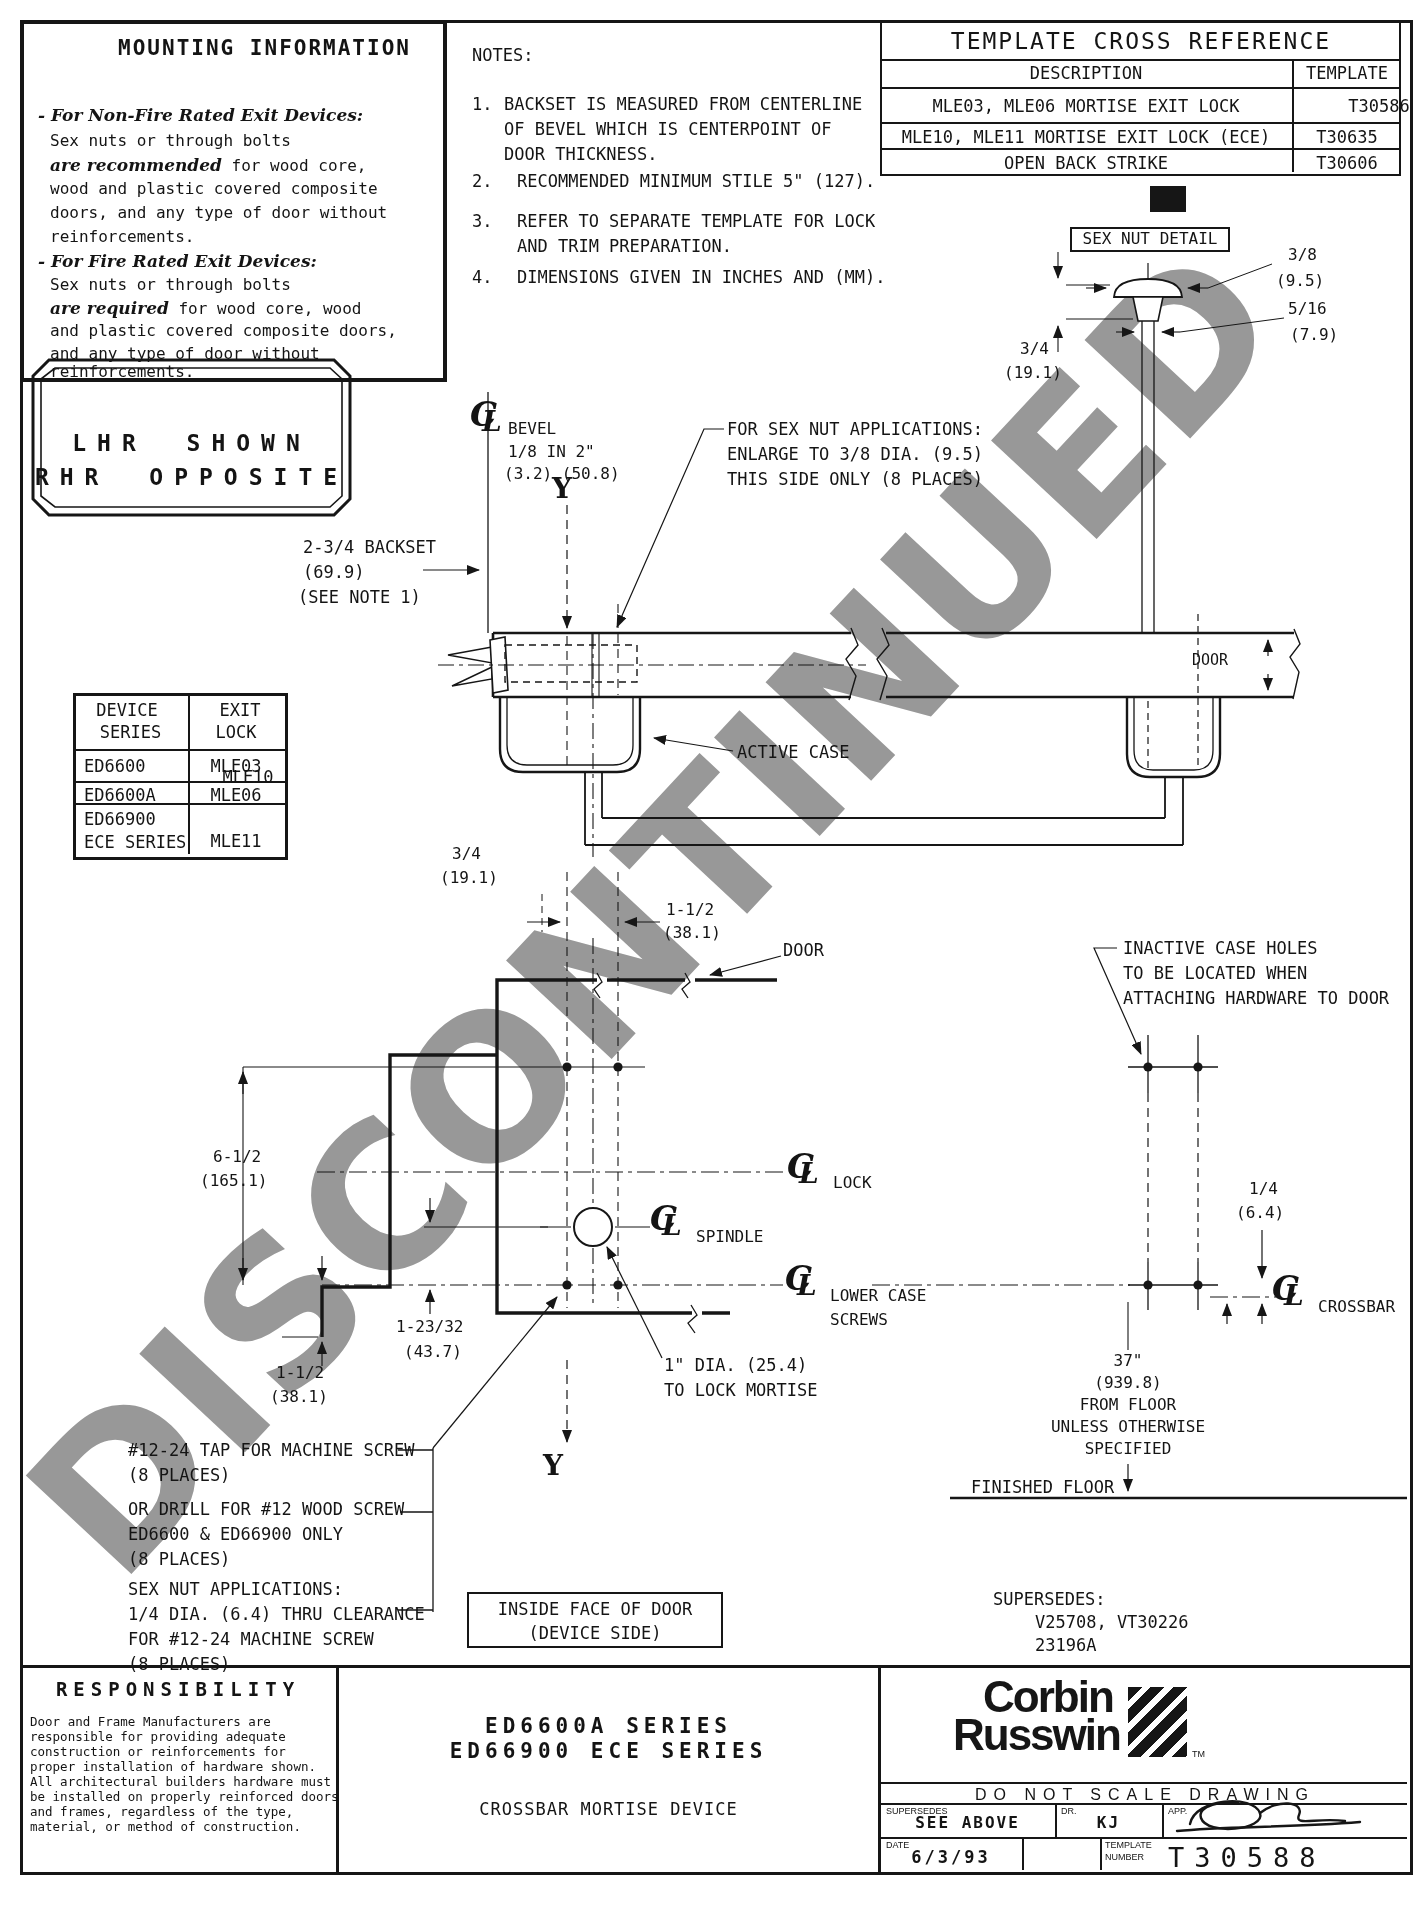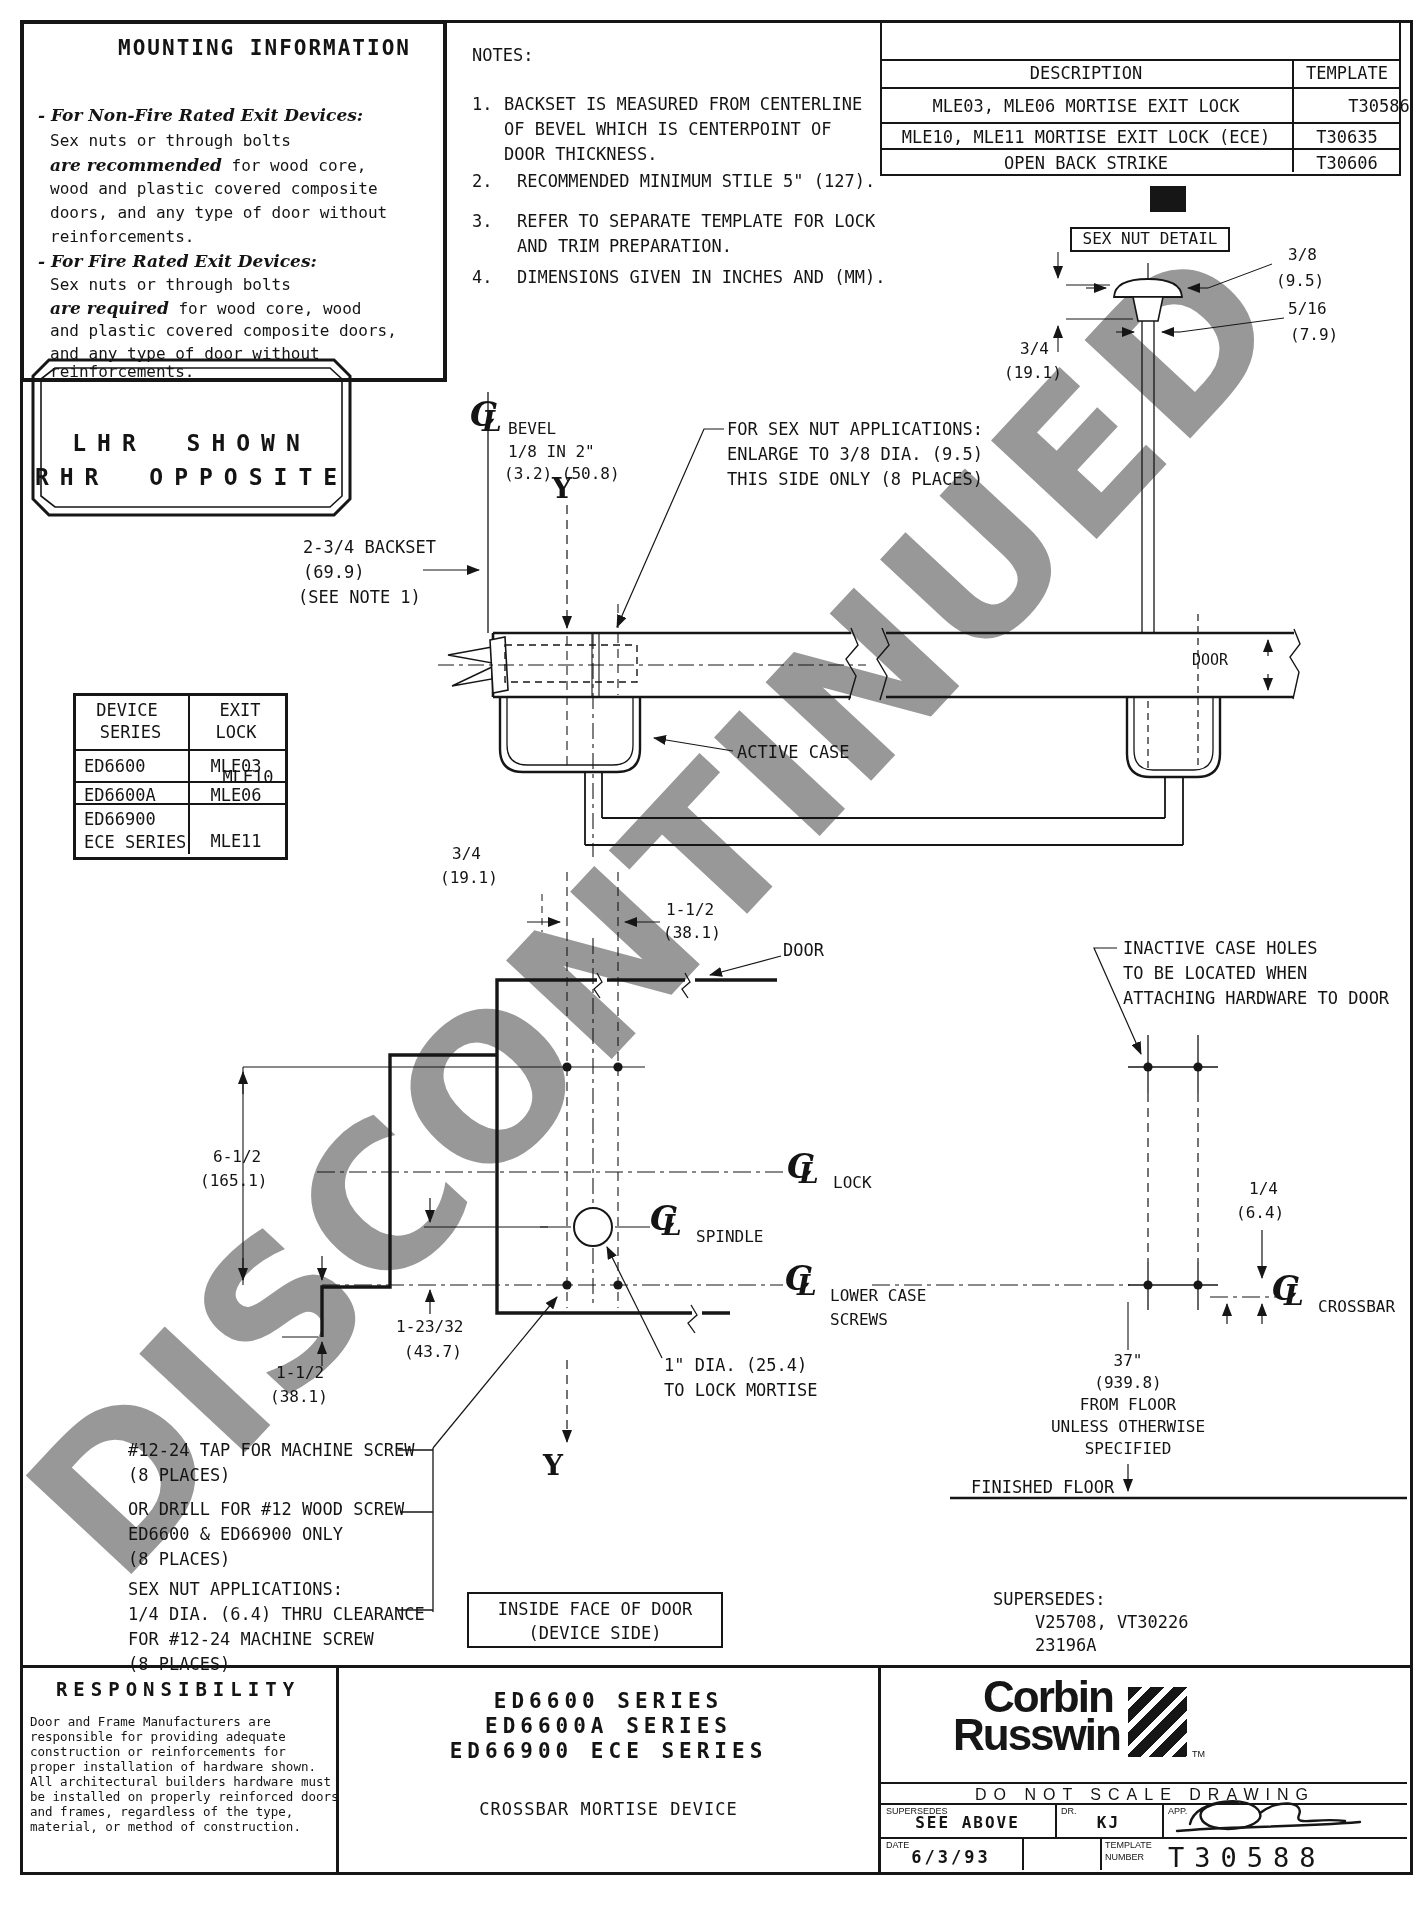--- a/index.html
+++ b/index.html
@@ -172,20 +172,21 @@
   <div class="lbl f17" style="left:504px;top:145px;">DOOR THICKNESS.</div>
   <div class="lbl f17" style="left:472px;top:172px;">2.</div>
   <div class="lbl f17" style="left:517px;top:172px;">RECOMMENDED MINIMUM STILE 5" (127).</div>
   <div class="lbl f17" style="left:472px;top:212px;">3.</div>
   <div class="lbl f17" style="left:517px;top:212px;">REFER TO SEPARATE TEMPLATE FOR LOCK</div>
   <div class="lbl f17" style="left:517px;top:237px;">AND TRIM PREPARATION.</div>
   <div class="lbl f17" style="left:472px;top:268px;">4.</div>
   <div class="lbl f17" style="left:517px;top:268px;">DIMENSIONS GIVEN IN INCHES AND (MM).</div>
 
   <div class="box" style="left:880px;top:20px;width:517px;height:152px;border-width:2.5px;"></div>
+  <div class="lbl c" style="left:880px;top:28px;width:522px;font-size:23px;letter-spacing:2px;">TEMPLATE CROSS REFERENCE</div>
   <div class="hl" style="left:882px;top:59px;width:518px;"></div>
   <div class="hl" style="left:882px;top:87px;width:518px;"></div>
   <div class="hl" style="left:882px;top:122px;width:518px;"></div>
   <div class="hl" style="left:882px;top:148px;width:518px;"></div>
   <div class="vl" style="left:1292px;top:59px;height:113px;"></div>
   <div class="lbl f17 c" style="left:880px;top:64px;width:412px;">DESCRIPTION</div>
   <div class="lbl f17 c" style="left:1292px;top:64px;width:110px;">TEMPLATE</div>
   <div class="lbl f17 c" style="left:880px;top:97px;width:412px;">MLE03, MLE06 MORTISE EXIT LOCK</div>
   <div class="lbl f17 c" style="left:1292px;top:97px;width:110px;margin-left:32px;">T30586</div>
   <div class="lbl f17 c" style="left:880px;top:128px;width:412px;">MLE10, MLE11 MORTISE EXIT LOCK (ECE)</div>
@@ -307,21 +308,20 @@
   <div class="lbl c" style="left:20px;top:1679px;width:316px;font-size:19px;font-weight:bold;letter-spacing:6px;">RESPONSIBILITY</div>
   <div class="lbl" style="left:30px;top:1715px;font-size:12.5px;">Door and Frame Manufacturers are</div>
   <div class="lbl" style="left:30px;top:1730px;font-size:12.5px;">responsible for providing adequate</div>
   <div class="lbl" style="left:30px;top:1745px;font-size:12.5px;">construction or reinforcements for</div>
   <div class="lbl" style="left:30px;top:1760px;font-size:12.5px;">proper installation of hardware shown.</div>
   <div class="lbl" style="left:30px;top:1775px;font-size:12.5px;">All architectural builders hardware must</div>
   <div class="lbl" style="left:30px;top:1790px;font-size:12.5px;">be installed on properly reinforced doors</div>
   <div class="lbl" style="left:30px;top:1805px;font-size:12.5px;">and frames, regardless of the type,</div>
   <div class="lbl" style="left:30px;top:1820px;font-size:12.5px;">material, or method of construction.</div>
 
-  <div class="lbl c" style="left:339px;top:1689px;width:539px;font-size:21px;font-weight:bold;letter-spacing:5px;">ED6600 SERIES</div>
   <div class="lbl c" style="left:339px;top:1714px;width:539px;font-size:21px;font-weight:bold;letter-spacing:5px;">ED6600A SERIES</div>
   <div class="lbl c" style="left:339px;top:1739px;width:539px;font-size:21px;font-weight:bold;letter-spacing:5px;">ED66900 ECE SERIES</div>
   <div class="lbl c f17" style="left:339px;top:1800px;width:539px;letter-spacing:1px;">CROSSBAR MORTISE DEVICE</div>
 
   <div class="brandname" style="left:983px;top:1672px;font-size:44px;">Corbin</div>
   <div class="brandname" style="left:953px;top:1710px;font-size:44px;">Russwin</div>
   <div class="stripes" style="left:1128px;top:1687px;width:59px;height:70px;"></div>
   <div class="small-lbl" style="left:1192px;top:1750px;">TM</div>
 
   <div class="hl" style="left:881px;top:1782px;width:526px;"></div>

